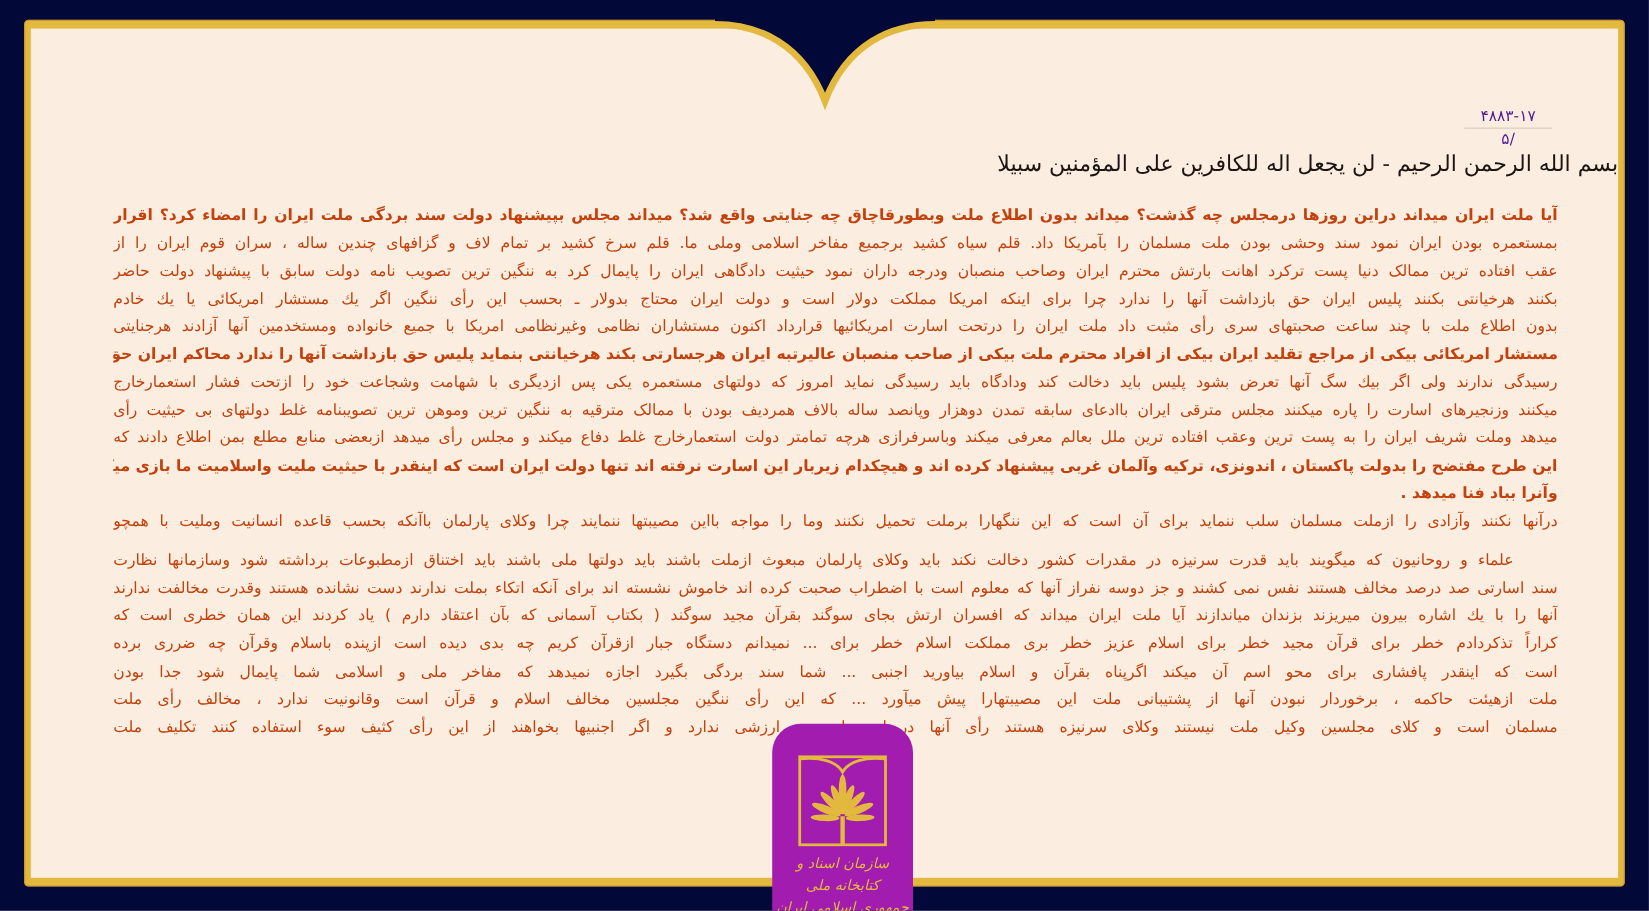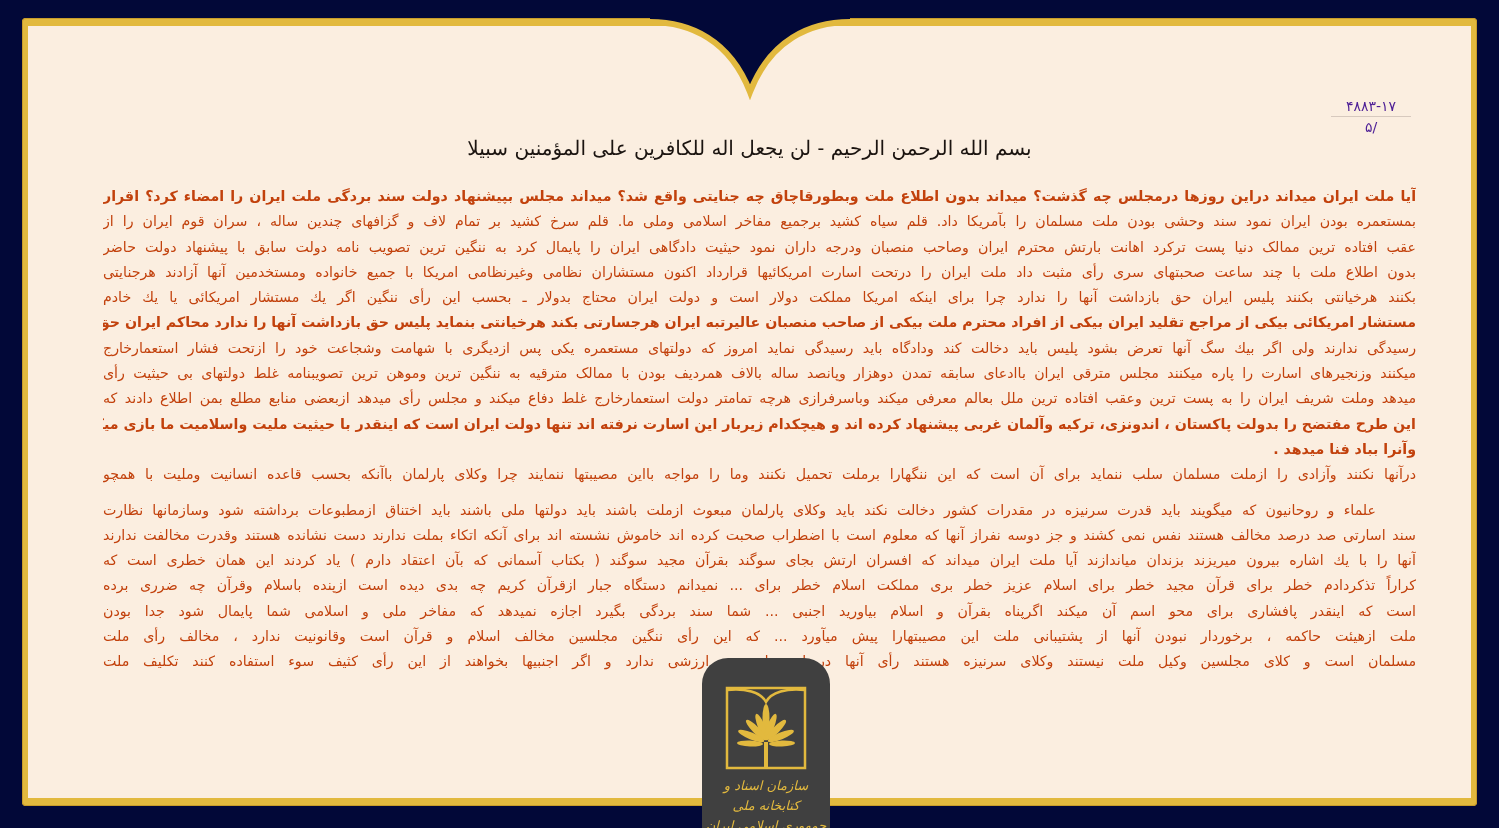--- a/index.html
+++ b/index.html
@@ -27,36 +27,36 @@
     }
     .notch svg { display: block; }
     .stamp-num {
       position: absolute; right: 60px; top: 70px;
       color: #4c1d95; font-size: 14px; text-align: center; line-height: 20px;
       font-family: "DejaVu Sans", sans-serif;
     }
     .stamp-num .line { border-bottom: 1px solid #d7c9be; width: 80px; }
     .title {
       position: absolute; top: 110px; left: 0; right: 0;
-      text-align: center; direction: rtl;
+      direction: rtl;
       font-family: "DejaVu Serif", serif; font-size: 20px; color: #1b1410;
     }
     .body-text {
       position: absolute; top: 158px; left: 75px; right: 55px;
       direction: rtl; text-align: justify;
       font-family: "DejaVu Sans", sans-serif; font-size: 14.2px; color: #c2410c;
       line-height: 25.3px;
     }
     .body-text p { margin: 0; }
     .body-text .para2 { margin-top: 10px; text-indent: 40px; }
     .body-text p.line { white-space: nowrap; overflow: hidden; text-align-last: justify; text-align: justify; }
     .b { font-weight: bold; }
     .logo-box {
       position: absolute; left: 702px; top: 658px; width: 128px; height: 170px;
-      background: #404040;
+      background: #a21caf;
       border-top-left-radius: 26px; border-top-right-radius: 26px;
       z-index: 5;
     }
     .logo-emblem { position: absolute; left: 23px; top: 28px; width: 82px; height: 84px; }
     .logo-text {
       position: absolute; left: 0; right: 0; top: 118px;
       text-align: center; direction: rtl; color: #e2b93e;
       font-family: "DejaVu Serif", serif; font-style: italic; font-size: 13px; line-height: 20px;
     }
   </style>
@@ -70,22 +70,22 @@
     <div class="line">۴۸۸۳-۱۷</div>
     <div>۵/</div>
   </div>
 
   <div class="title">بسم الله الرحمن الرحیم - لن یجعل اله للکافرین علی المؤمنین سبیلا</div>
 
   <div class="body-text">
     <p class="line b">آیا ملت ایران میداند دراین روزها درمجلس چه گذشت؟ میداند بدون اطلاع ملت وبطورقاچاق چه جنایتی واقع شد؟ میداند مجلس بپیشنهاد دولت سند بردگی ملت ایران را امضاء کرد؟ اقرار</p>
     <p class="line">بمستعمره بودن ایران نمود سند وحشی بودن ملت مسلمان را بآمریکا داد. قلم سیاه کشید برجمیع مفاخر اسلامی وملی ما. قلم سرخ کشید بر تمام لاف و گزافهای چندین ساله ، سران قوم ایران را از</p>
     <p class="line">عقب افتاده ترین ممالک دنیا پست ترکرد اهانت بارتش محترم ایران وصاحب منصبان ودرجه داران نمود حیثیت دادگاهی ایران را پایمال کرد به ننگین ترین تصویب نامه دولت سابق با پیشنهاد دولت حاضر</p>
+    <p class="line">بکنند هرخیانتی بکنند پلیس ایران حق بازداشت آنها را ندارد چرا برای اینکه امریکا مملکت دولار است و دولت ایران محتاج بدولار ـ بحسب این رأی ننگین اگر یك مستشار امریکائی یا یك خادم</p>
     <p class="line">بدون اطلاع ملت با چند ساعت صحبتهای سری رأی مثبت داد ملت ایران را درتحت اسارت امریکائیها قرارداد اکنون مستشاران نظامی وغیرنظامی امریکا با جمیع خانواده ومستخدمین آنها آزادند هرجنایتی</p>
-    <p class="line">بکنند هرخیانتی بکنند پلیس ایران حق بازداشت آنها را ندارد چرا برای اینکه امریکا مملکت دولار است و دولت ایران محتاج بدولار ـ بحسب این رأی ننگین اگر یك مستشار امریکائی یا یك خادم</p>
     <p class="line b">مستشار امریکائی بیکی از مراجع تقلید ایران بیکی از افراد محترم ملت بیکی از صاحب منصبان عالیرتبه ایران هرجسارتی بکند هرخیانتی بنماید پلیس حق بازداشت آنها را ندارد محاکم ایران حق</p>
     <p class="line">رسیدگی ندارند ولی اگر بیك سگ آنها تعرض بشود پلیس باید دخالت کند ودادگاه باید رسیدگی نماید امروز که دولتهای مستعمره یکی پس ازدیگری با شهامت وشجاعت خود را ازتحت فشار استعمارخارج</p>
     <p class="line">میکنند وزنجیرهای اسارت را پاره میکنند مجلس مترقی ایران باادعای سابقه تمدن دوهزار وپانصد ساله بالاف همردیف بودن با ممالک مترقیه به ننگین ترین وموهن ترین تصویبنامه غلط دولتهای بی حیثیت رأی</p>
     <p class="line">میدهد وملت شریف ایران را به پست ترین وعقب افتاده ترین ملل بعالم معرفی میکند وباسرفرازی هرچه تمامتر دولت استعمارخارج غلط دفاع میکند و مجلس رأی میدهد ازبعضی منابع مطلع بمن اطلاع دادند که</p>
     <p class="line b">این طرح مفتضح را بدولت پاکستان ، اندونزی، ترکیه وآلمان غربی پیشنهاد کرده اند و هیچکدام زیربار این اسارت نرفته اند تنها دولت ایران است که اینقدر با حیثیت ملیت واسلامیت ما بازی میکند</p>
     <p style="font-weight:bold;">وآنرا بباد فنا میدهد .</p>
     <p class="line">درآنها نکنند وآزادی را ازملت مسلمان سلب ننماید برای آن است که این ننگهارا برملت تحمیل نکنند وما را مواجه بااین مصیبتها ننمایند چرا وکلای پارلمان باآنکه بحسب قاعده انسانیت وملیت با همچو</p>
     <p class="line para2">علماء و روحانیون که میگویند باید قدرت سرنیزه در مقدرات کشور دخالت نکند باید وکلای پارلمان مبعوث ازملت باشند باید دولتها ملی باشند باید اختناق ازمطبوعات برداشته شود وسازمانها نظارت</p>
     <p class="line">سند اسارتی صد درصد مخالف هستند نفس نمی کشند و جز دوسه نفراز آنها که معلوم است با اضطراب صحبت کرده اند خاموش نشسته اند برای آنکه اتکاء بملت ندارند دست نشانده هستند وقدرت مخالفت ندارند</p>
     <p class="line">آنها را با یك اشاره بیرون میریزند بزندان میاندازند آیا ملت ایران میداند که افسران ارتش بجای سوگند بقرآن مجید سوگند ( بکتاب آسمانی که بآن اعتقاد دارم ) یاد کردند این همان خطری است که</p>

